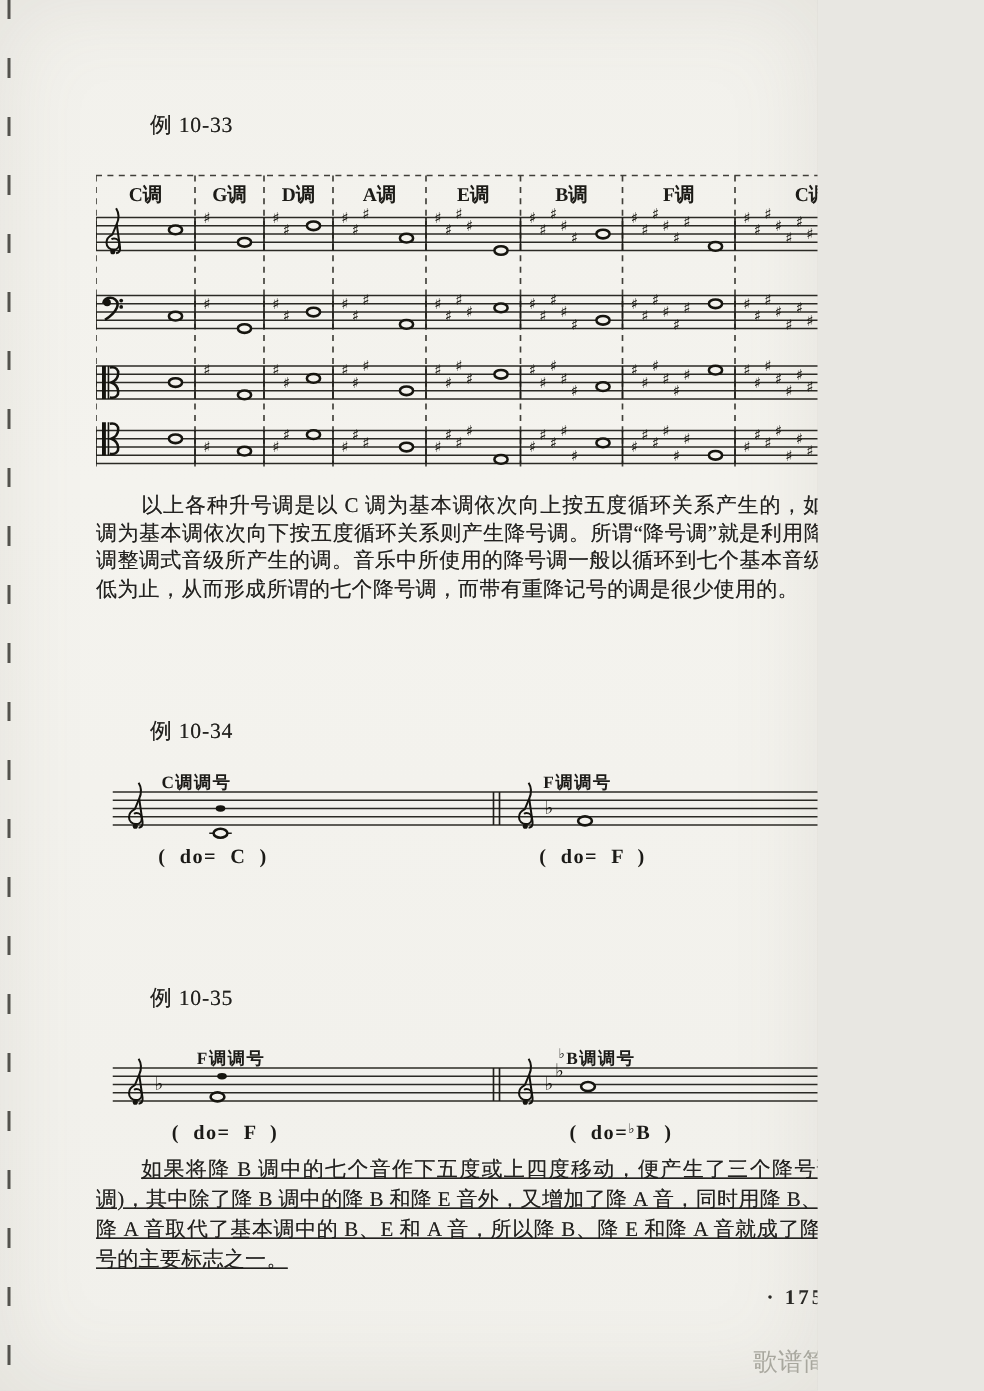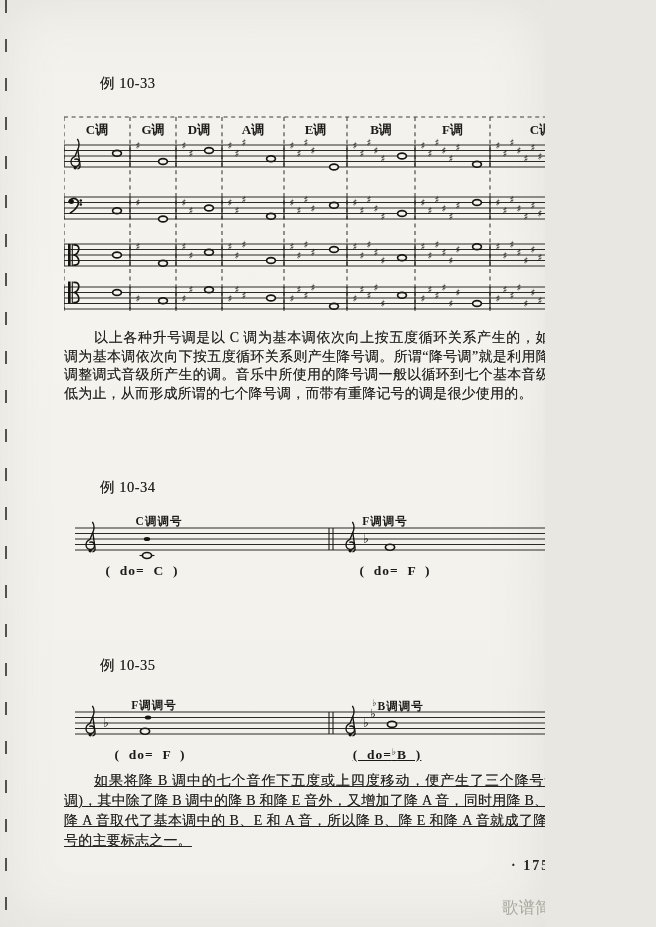--- a/index.html
+++ b/index.html
@@ -327,21 +327,21 @@
         <line x1="64.5" y1="47.5" x2="79.5" y2="47.5" class="ledger"></line>
         <ellipse cx="72" cy="47.5" rx="4.6" ry="3" class="wnote"></ellipse>
         <g transform="translate(268,20)">
           <path d="M9.4,-6.2 C11.4,-3 11.6,0.4 9.8,4.4 L6.9,11.4 C4.4,12.6 3,14.6 3,16.8 C3,19.6 5.2,21.4 7.6,21.4 C9.9,21.4 11.5,19.8 11.5,17.6 C11.5,15.5 10,14 8,14 C7.4,14 6.8,14.2 6.3,14.5" class="clefline"></path>
           <path d="M9.8,4.4 L12,19.8 C12.3,22 11.3,23.6 9.4,23.9" class="clefline"></path>
           <circle cx="7.2" cy="22.8" r="1.7" class="clefdot"></circle>
         </g>
         <text x="291" y="34.5" class="flat">♭</text>
         <ellipse cx="315" cy="39.25" rx="4.6" ry="3" class="wnote"></ellipse>
       </svg>
-      <div class="figtitle" style="left: 84px;">C调调号</div>
+      <div class="figtitle" style="left: 56px;">C调调号</div>
       <div class="caption" style="left: 67px;">(  do=  C  )</div>
       <div class="figtitle" style="left: 310px;">F调调号</div>
       <div class="caption" style="left: 320px;">(  do=  F  )</div>
     </div>
 
 
   <div class="ex-label" style="top:656px">例 10-35</div>
   <div id="fig35" class="fig" style="left:75px;top:692px;width:511px;height:80px">
       <svg width="511" height="52" viewBox="0 0 511 52">
         <line x1="0" y1="20" x2="511" y2="20" class="staffline"></line>
@@ -366,21 +366,21 @@
           <path d="M9.8,4.4 L12,19.8 C12.3,22 11.3,23.6 9.4,23.9" class="clefline"></path>
           <circle cx="7.2" cy="22.8" r="1.7" class="clefdot"></circle>
         </g>
         <text x="291" y="34.5" class="flat">♭</text>
         <text x="298" y="26.25" class="flat">♭</text>
         <ellipse cx="317" cy="32.375" rx="4.6" ry="3" class="wnote"></ellipse>
       </svg>
       <div class="figtitle" style="left: 79px;">F调调号</div>
       <div class="caption" style="left: 75px;">(  do=  F  )</div>
       <div class="figtitle" style="left: 323px;"><span class="sup-flat">♭</span>B调调号</div>
-      <div class="caption" style="left: 312px; text-decoration: underline;">(  do=<span class="sup-flat">♭</span>B  )</div>
+      <div class="caption" style="left: 339px;">(  do=<span class="sup-flat">♭</span>B  )</div>
     </div>
 
   <div class="para lh3" style="top:771px">如果将降 B 调中的七个音作下五度或上四度移动，便产生了三个降号调(降 E 调)，其中除了降 B 调中的降 B 和降 E 音外，又增加了降 A 音，同时用降 B、降 E 和降 A 音取代了基本调中的 B、E 和 A 音，所以降 B、降 E 和降 A 音就成了降 E 调调号的主要标志之一。</div>
 
   <div class="pagenum">· 175 ·</div>
   <div class="watermark">
     <span class="wm-gray">歌谱简谱网 </span><span class="wm-orange">jianpu.cn</span>
   </div>
 </div>
 

